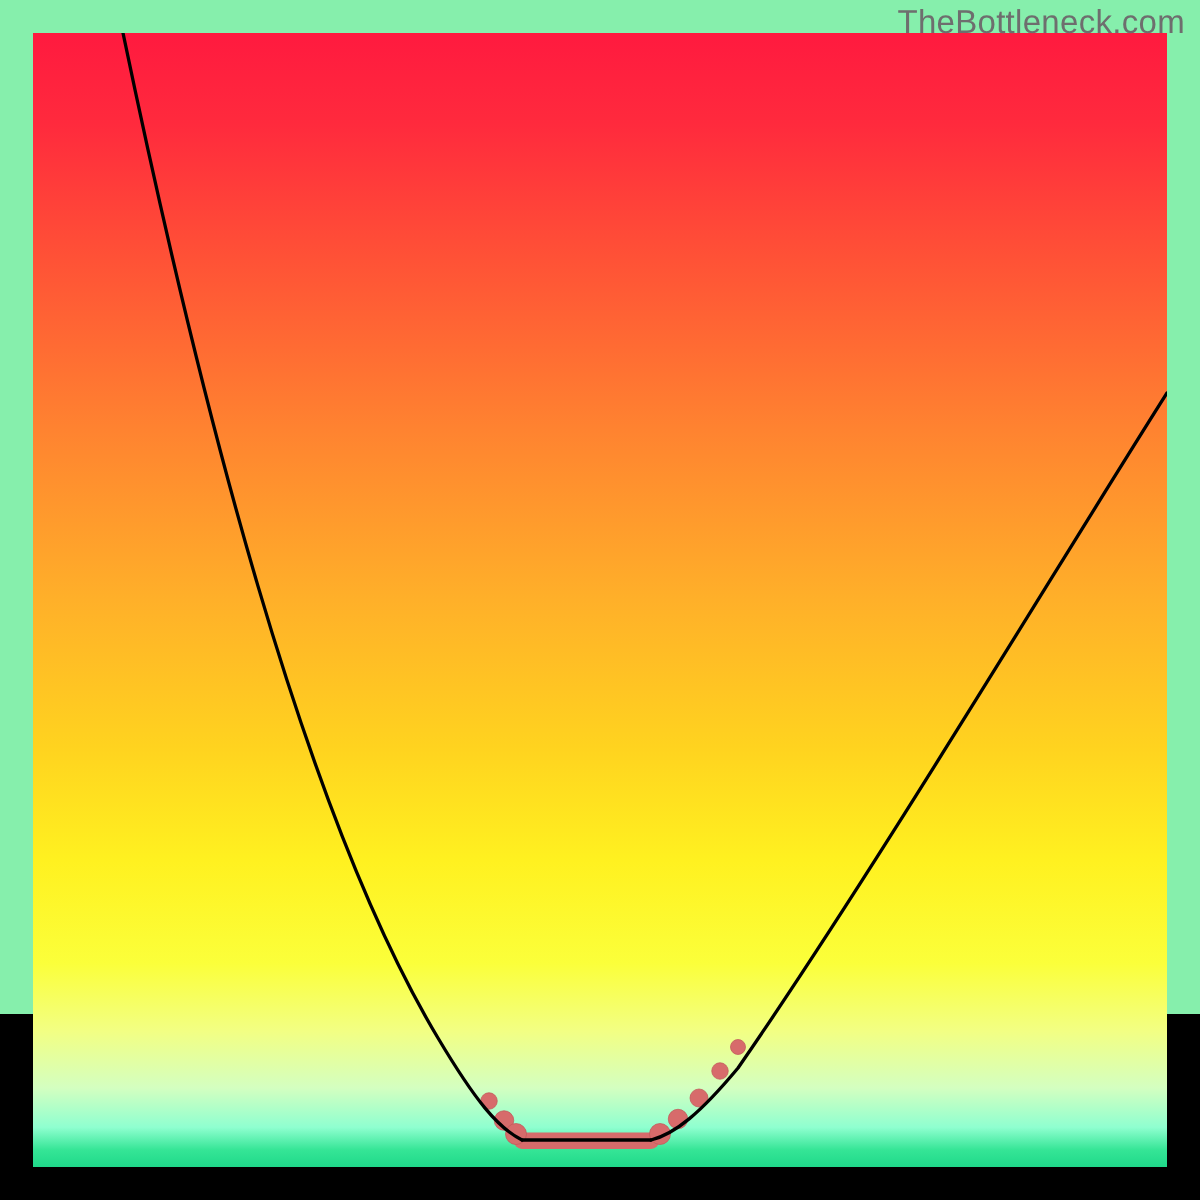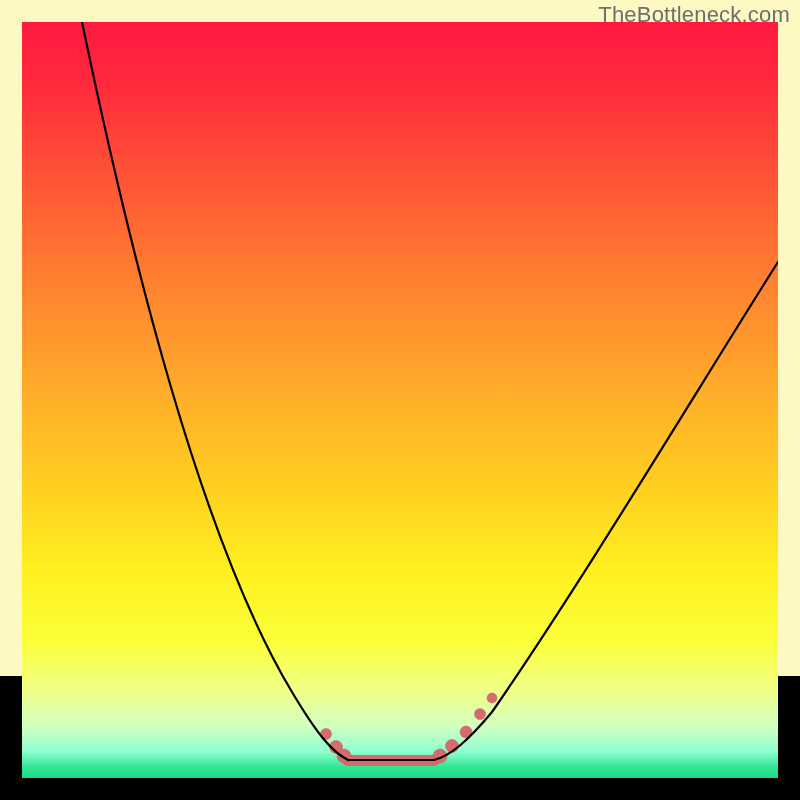--- a/index.html
+++ b/index.html
@@ -10,21 +10,21 @@
     background: #000;
     overflow: hidden;
     font-family: Arial, Helvetica, sans-serif;
   }
   .frame {
     position: absolute;
     top: 0;
     left: 0;
     width: 800px;
     height: 676px;
-    background: #fef9c3;
+    background: #86efac;
   }
   .plot {
     position: absolute;
     top: 22px;
     left: 22px;
     width: 756px;
     height: 756px;
     overflow: hidden;
   }
   .gradient {

